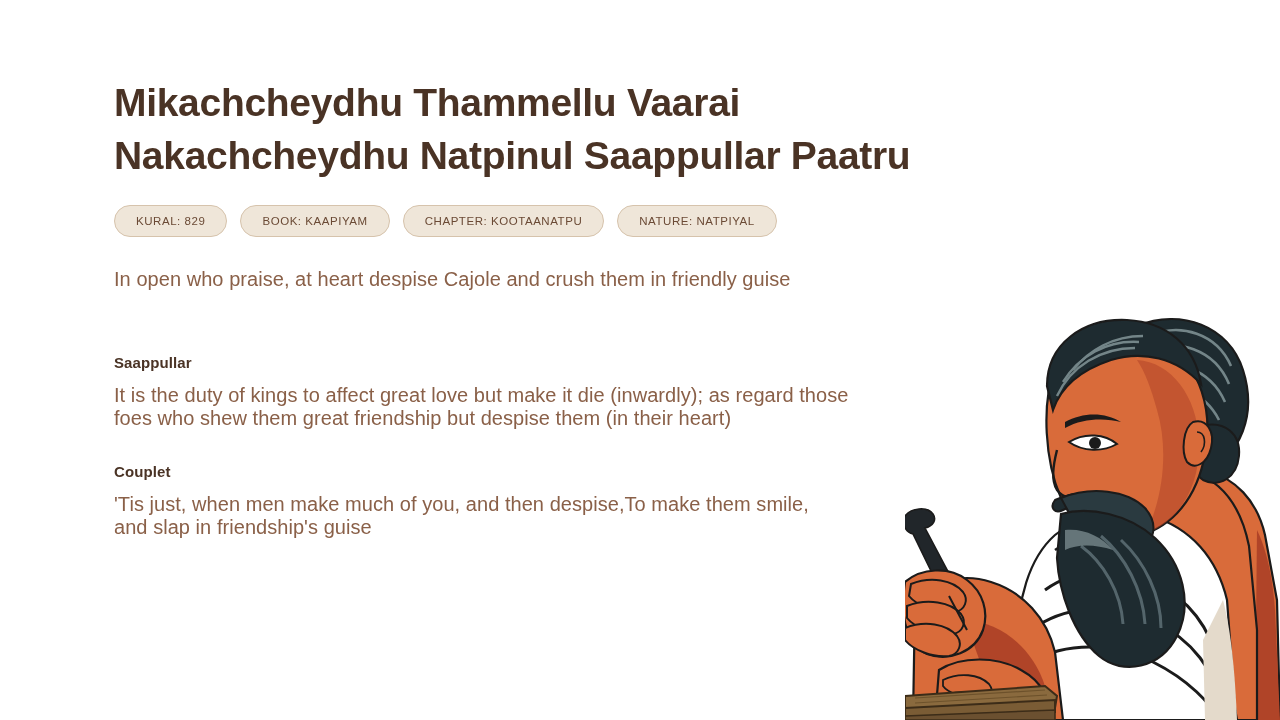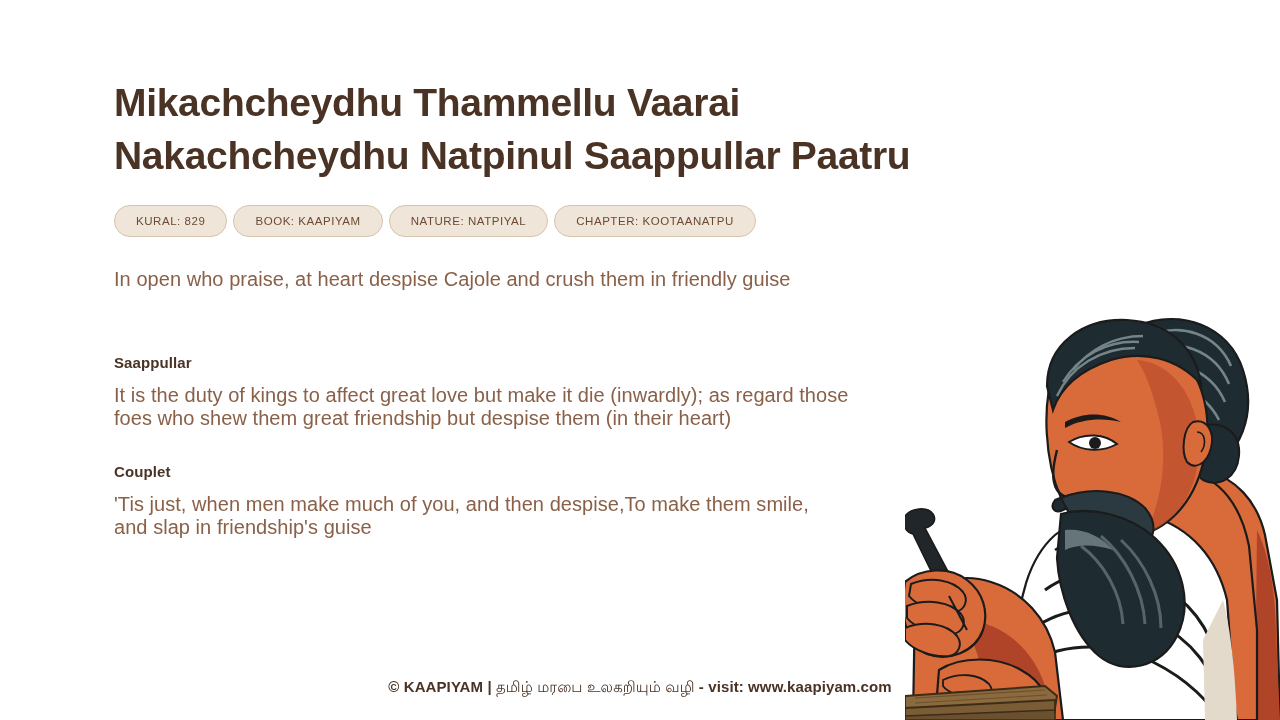--- a/index.html
+++ b/index.html
@@ -35,21 +35,21 @@
     line-height:53px;
     letter-spacing:-0.3px;
     color:#4A3325;
   }
 
   
   #badges {
     position:absolute;
     top:205px; left:0;
     display:flex;
-    gap:6px;
+    gap:13px;
   }
   .badge {
     height:32px;
     padding:0 21px;
     display:flex;
     align-items:center;
     justify-content:center;
     border:1px solid #D6C3AC;
     border-radius:999px;
     background:#EFE6D9;
@@ -223,37 +223,34 @@
     </svg>
   </div>
 
   <div id="content">
 
     <h1 id="title">Mikachcheydhu Thammellu Vaarai Nakachcheydhu Natpinul Saappullar Paatru</h1>
 
     <div id="badges">
       <span class="badge">KURAL: 829</span>
       <span class="badge">BOOK: KAAPIYAM</span>
+      <span class="badge">CHAPTER: KOOTAANATPU</span>
       <span class="badge">NATURE: NATPIYAL</span>
-      <span class="badge">CHAPTER: KOOTAANATPU</span>
     </div>
 
     <div class="section" id="sec-0">
       <div class="sec-body">In open who praise, at heart despise Cajole and crush them in friendly guise</div>
     </div>
 
     <div class="section" id="sec-1">
       <div class="sec-head">Saappullar</div>
       <div class="sec-body">It is the duty of kings to affect great love but make it die (inwardly); as regard those foes who shew them great friendship but despise them (in their heart)</div>
     </div>
 
     <div class="section" id="sec-2">
       <div class="sec-head">Couplet</div>
       <div class="sec-body">'Tis just, when men make much of you, and then despise,To make them smile, and slap in friendship's guise</div>
     </div>
 
   </div>
 
-  <div id="footer">
-    <span>© KAAPIYAM | </span><span class="tamil">தமிழ் மரபை உலகறியும் வழி</span><span> - visit: www.kaapiyam.com</span>
-  </div>
 
 </div>
 
 </body></html>

